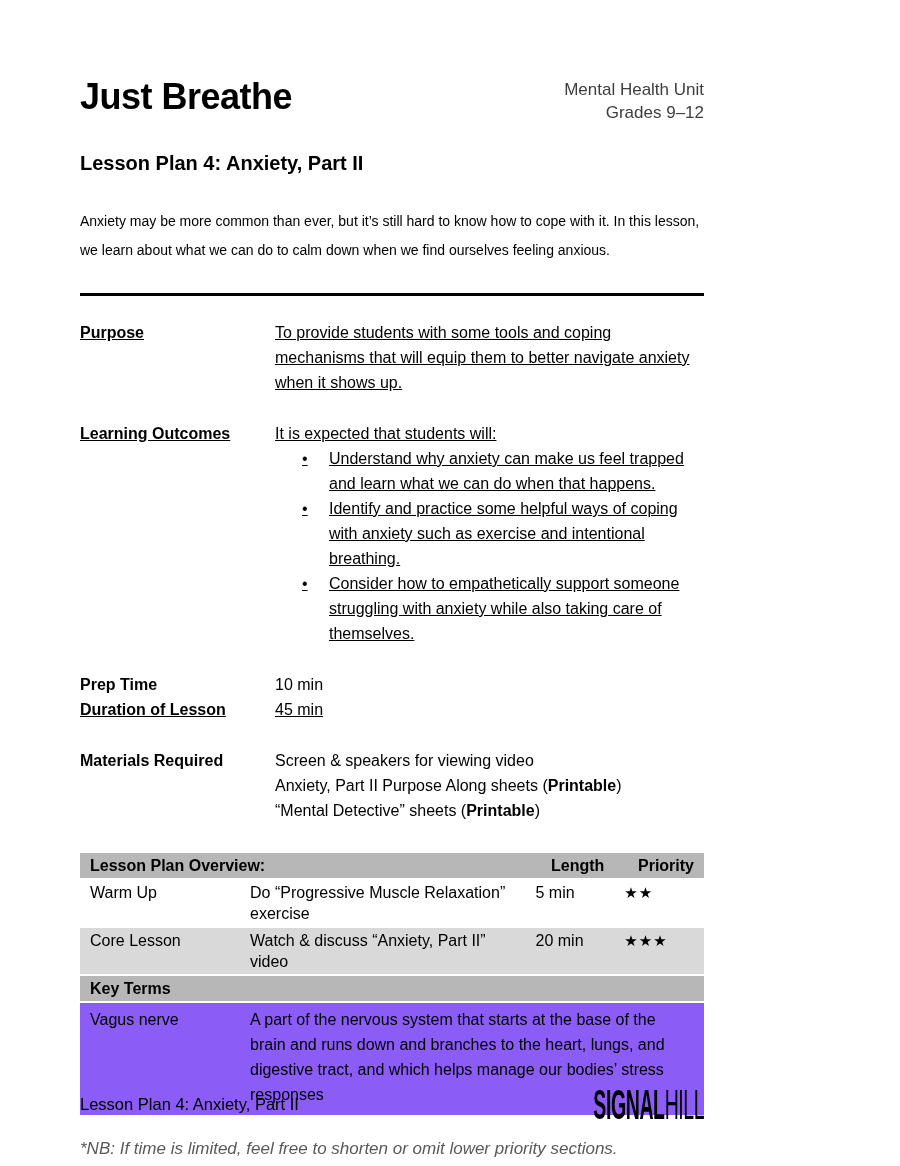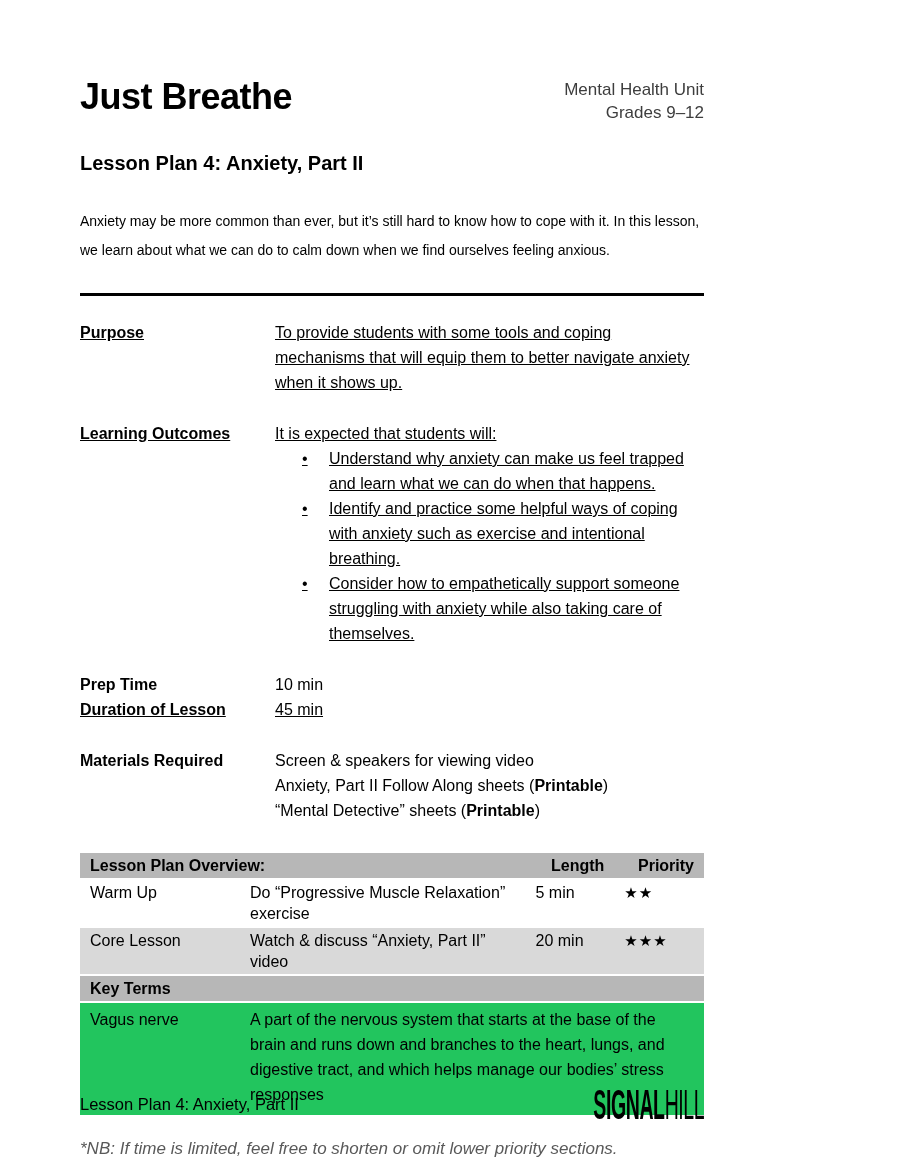--- a/index.html
+++ b/index.html
@@ -30,21 +30,21 @@
   .materials-line .bold { font-weight:700; }
 
   table.overview { width:100%; border-collapse:separate; border-spacing:0 2px; font-size:16px; margin-top:28px; }
   table.overview td, table.overview th { padding:2px 10px; line-height:21px; vertical-align:top; text-align:left; font-weight:400; }
   tr.head-row th { background:#b7b7b7; font-weight:700; }
   tr.head-row th.num { text-align:right; }
   td.num { text-align:right; white-space:nowrap; }
   td.stars { text-align:right; letter-spacing:1px; font-size:15px; }
   tr.alt td { background:#d9d9d9; }
   tr.keyterms th { background:#b7b7b7; font-weight:700; }
-  tr.term-row td { background:#22c55e; line-height:25px; padding-top:4px; padding-bottom:8px; }
+  tr.term-row td { background:#8b5cf6; line-height:25px; padding-top:4px; padding-bottom:8px; }
 
   .footnote { margin-top:22px; font-size:17px; font-style:italic; color:#595959; }
 
   .footer { position:absolute; left:80px; right:80px; top:1082px; height:44px;
             display:flex; justify-content:space-between; align-items:center; }
   .footer-text { font-size:16.5px; }
   .logo { font-size:25px; font-weight:700; letter-spacing:-0.5px; white-space:nowrap;
           transform:scale(0.78,1.72); transform-origin:right center; }
   .logo .logo-hill { font-weight:400; }
 </style>
@@ -101,21 +101,21 @@
     </div>
     <div class="detail-row mb">
       <div class="detail-label">Duration of Lesson</div>
       <div>45 min</div>
     </div>
 
     <div class="detail-row">
       <div class="detail-label">Materials Required</div>
       <div>
         <div class="materials-line"><span>Screen &amp; speakers for viewing video</span><span class="bold"></span><span></span></div>
-        <div class="materials-line"><span>Anxiety, Part II Follow Along sheets (</span><span class="bold">Printable</span><span>)</span></div>
+        <div class="materials-line"><span>Anxiety, Part II Purpose Along sheets (</span><span class="bold">Printable</span><span>)</span></div>
         <div class="materials-line"><span>“Mental Detective” sheets (</span><span class="bold">Printable</span><span>)</span></div>
       </div>
     </div>
 
   </div>
 
   <table class="overview">
     <colgroup>
         <col style="width:195px">
         <col style="width:355px">

